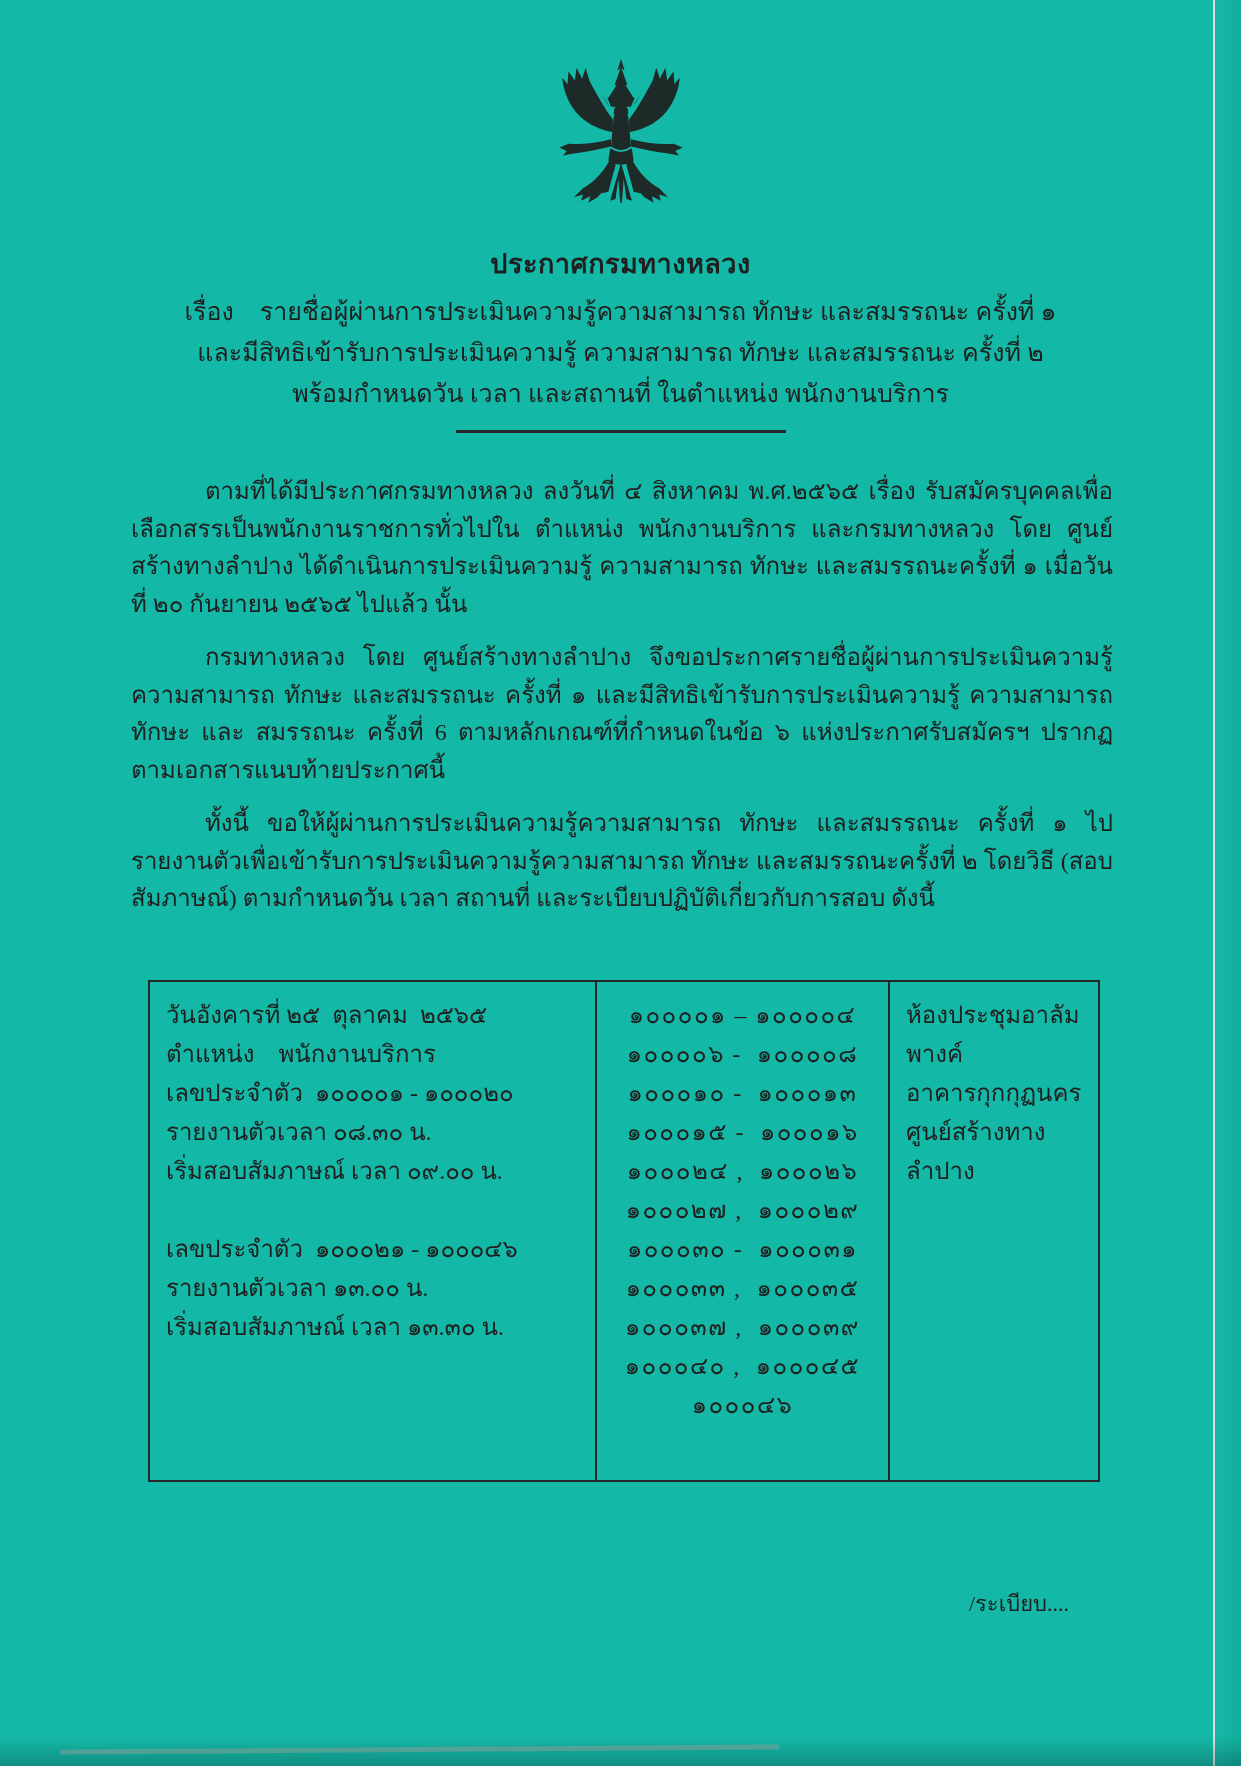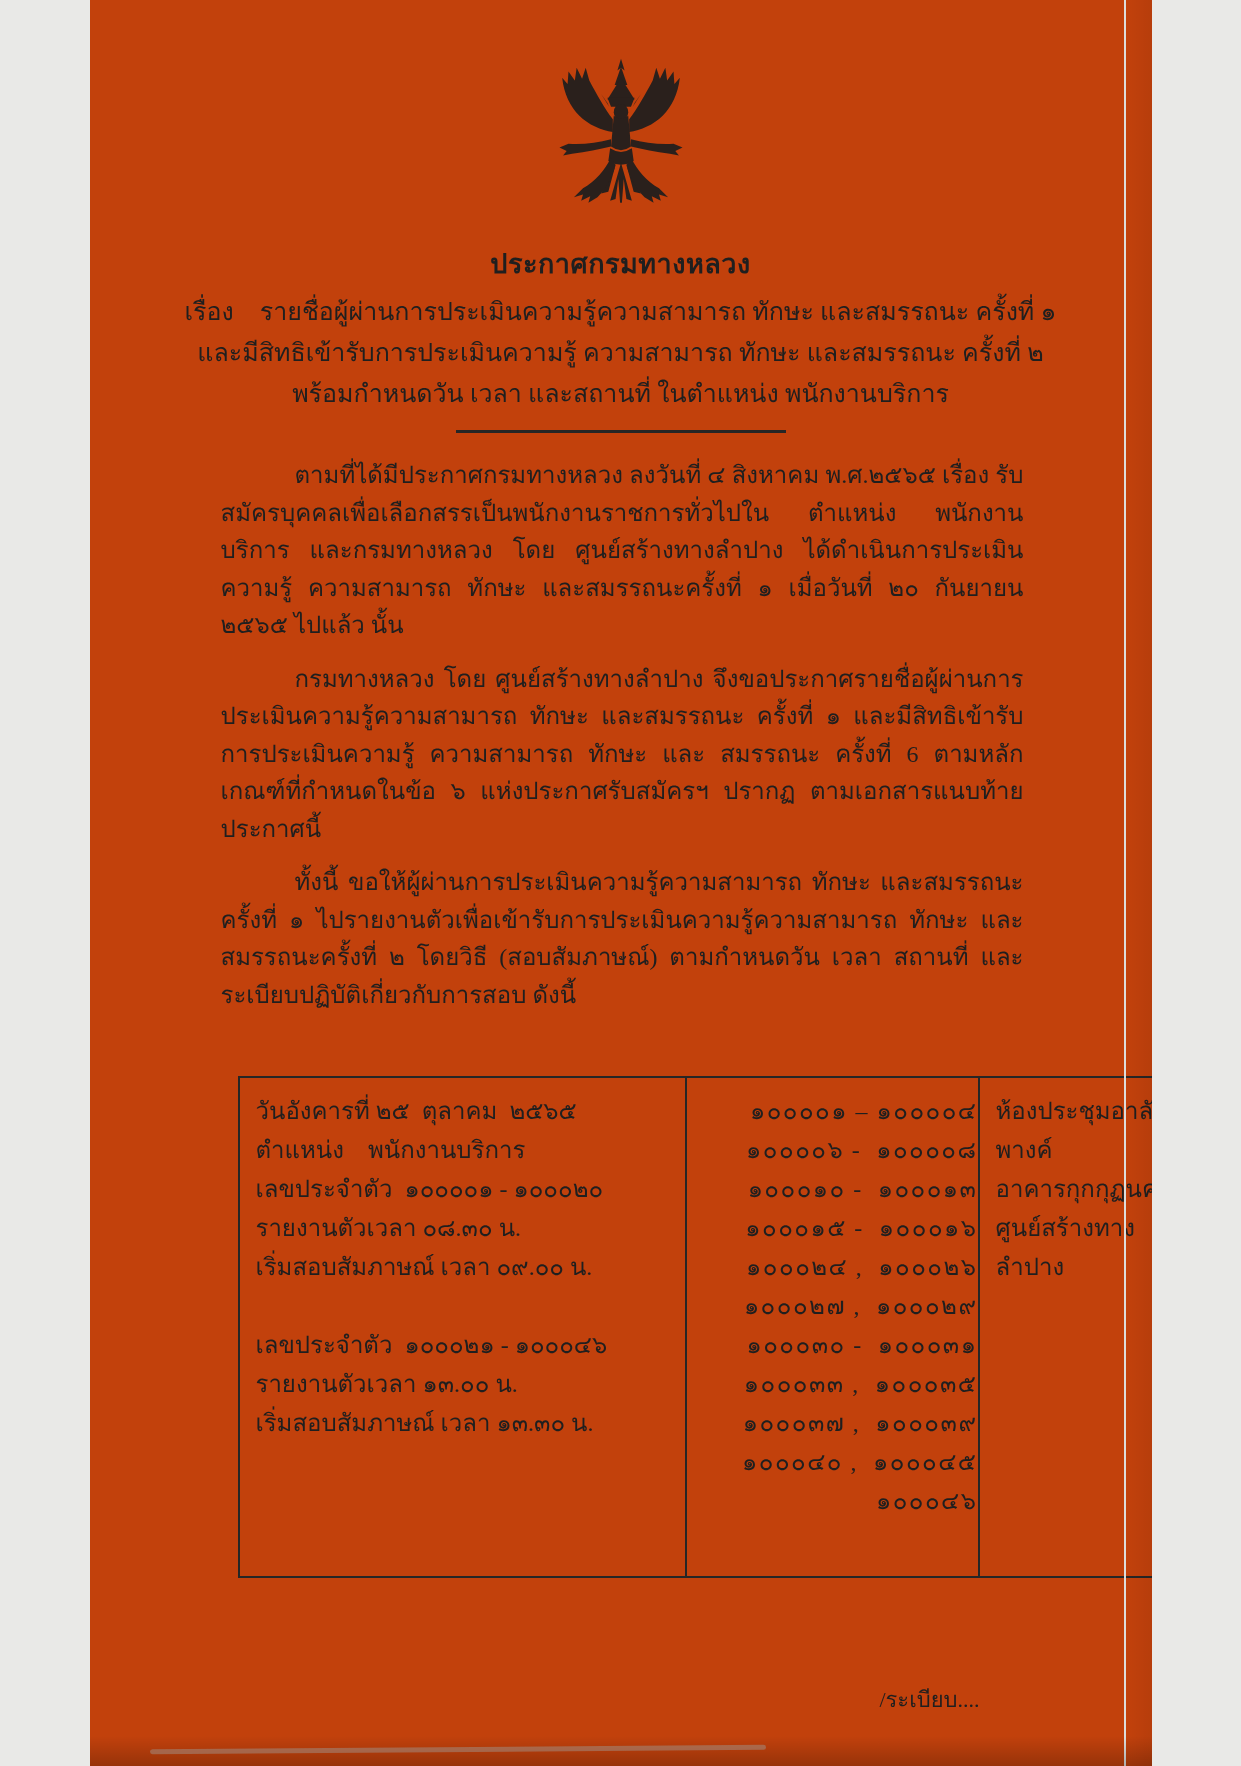--- a/index.html
+++ b/index.html
@@ -1,59 +1,59 @@
 <!DOCTYPE html>
 <html lang="th"><head>
 <meta charset="utf-8">
 <style>
   html, body { margin: 0; padding: 0; background: #e9e9e7; }
   .page {
     position: relative;
-    width: 1062px;
+    width: 1241px;
     height: 1766px;
     margin: 0 auto;
-    background: #c2410c;
+    background: #14b8a6;
     color: #1f1f1f;
     font-family: "Liberation Serif", "DejaVu Serif", serif;
     overflow: hidden;
   }
   
   .header { text-align: center; padding-top: 56px; }
   .emblem-wrap { display: inline-block; line-height: 0; }
   .doc-title { font-size: 27px; font-weight: bold; margin-top: 10px; letter-spacing: .5px; }
   .subject-line { font-size: 25px; line-height: 41px; }
   .subject-line.first { margin-top: 6px; }
   .subject-prefix { margin-right: 26px; }
   .divider {
     width: 330px; margin: 16px auto 0;
     border-top: 3px solid #262626; height: 0;
   }
   
-  .body-text { margin: 24px 128px 0 131px; }
+  .body-text { margin: 40px 128px 0 131px; }
   .para {
     font-size: 24px; line-height: 37.5px;
     text-align: justify; text-indent: 74px;
     margin: 0 0 16px 0;
   }
   
   .doc-table {
     width: 952px; margin: 62px 0 0 148px;
     border: 2px solid #262626;
     box-sizing: border-box;
   }
   .t-head, .t-body { display: grid; grid-template-columns: 447px 293px 1fr; }
   .t-head { border-bottom: 2px solid #262626; }
   .th {
     font-size: 25px; text-align: center; padding: 14px 0 16px;
   }
   .c1, .c2 { border-right: 2px solid #262626; }
   .t-body { min-height: 498px; }
   .td { box-sizing: border-box; }
   .td-datetime { padding: 14px 8px 0 16px; }
-  .td-id { padding-top: 14px; text-align: right; letter-spacing: 1.5px; }
+  .td-id { padding-top: 14px; text-align: center; letter-spacing: 1.5px; }
   .td-location { padding: 14px 6px 0 16px; }
   .t-line { font-size: 24px; line-height: 39px; min-height: 39px; white-space: pre-wrap; }
   
   .footer-note {
     margin: 104px 172px 0 0;
     text-align: right; font-size: 22px;
   }
   
   .scan-right-line {
     position: absolute; top: 0; right: 26px; width: 2px; height: 100%;

